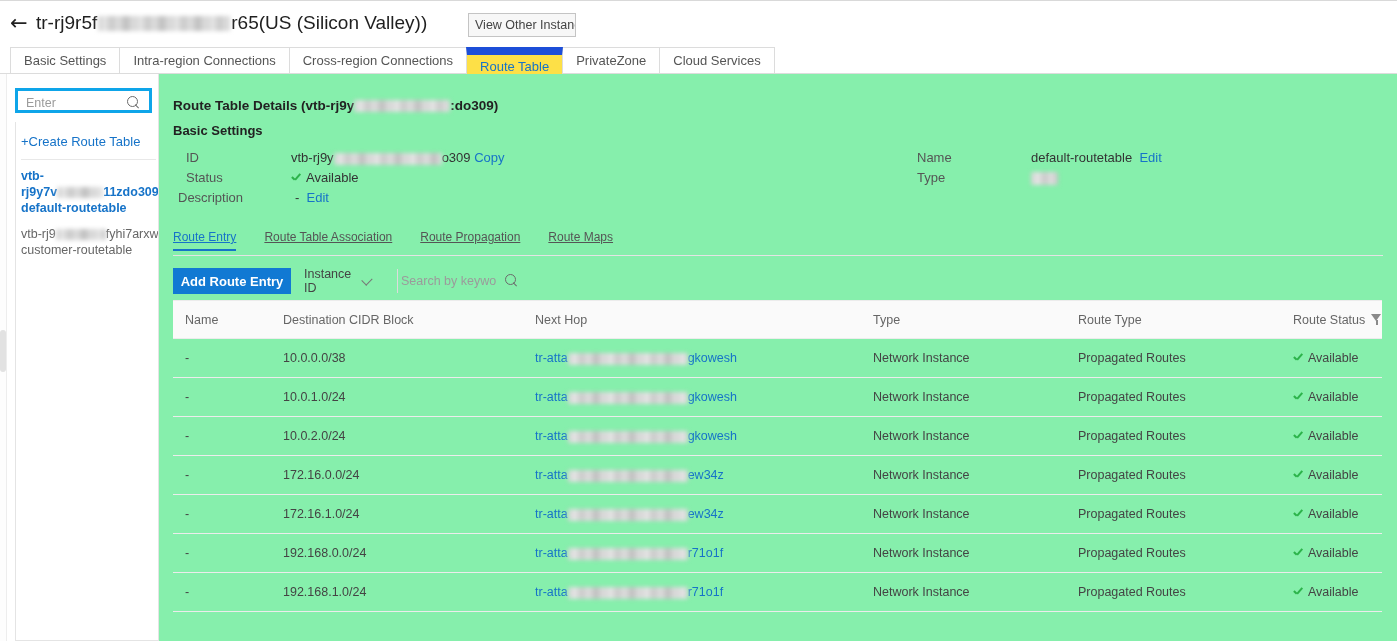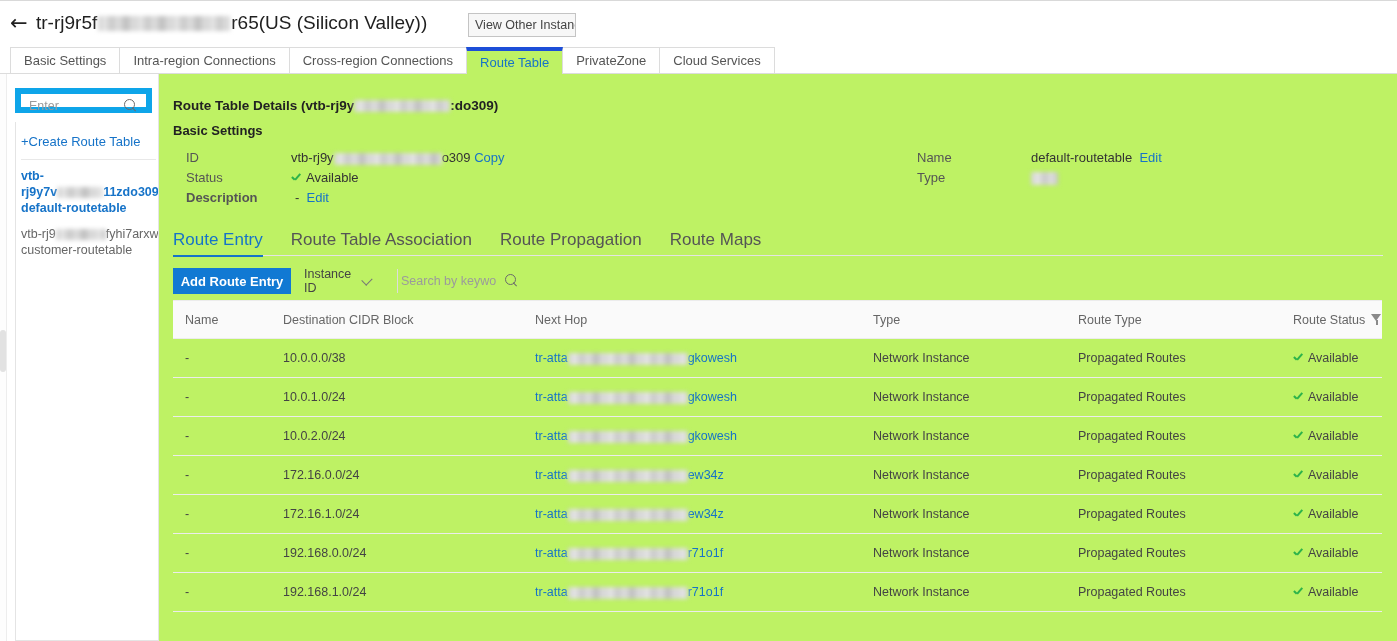--- a/index.html
+++ b/index.html
@@ -47,37 +47,37 @@
   
   #tabbar { position:absolute; top:47px; left:10px; width:1387px; height:27px; }
   #tabbar .tabs { display:flex; height:27px; align-items:flex-end; }
   .tab {
     height:27px; line-height:25px; padding:0 13px;
     font-size:13px; color:#555; background:#fff;
     border:1px solid #dcdcdc; border-bottom:none;
     margin-right:-1px; white-space:nowrap; cursor:pointer;
   }
   .tab.active {
-    color:#1673c8; border-top:4px solid #1d4ed8; line-height:24px;
-    position:relative; z-index:2; background:#bef264;
+    color:#1673c8; border-top:8px solid #1d4ed8; line-height:24px;
+    position:relative; z-index:2; background:#fde047;
   }
   #tab-underline { position:absolute; top:73px; left:0; width:1397px; height:1px; background:#dcdcdc; }
 
   
   #body { position:absolute; top:74px; left:0; width:1397px; height:567px; }
 
   
   #rail-track { position:absolute; left:0; top:0; width:7px; height:567px; background:#fdfdfd; border-right:1px solid #ededed; }
   #rail-thumb { position:absolute; left:0px; top:256px; width:6px; height:42px; background:#e2e2e2; border-radius:3px; cursor:pointer; }
 
   
   #sidebar { position:absolute; left:8px; top:0; width:150px; height:567px; background:#fff; }
   #sidebar-search {
     position:absolute; left:7px; top:14px; width:137px; height:25px;
-    border:6px solid #0ea5e9; background:#fff;
+    border:3px solid #0ea5e9; background:#fff;
   }
   #sidebar-search input {
     position:absolute; left:0; top:0; width:110px; height:23px;
     border:none; outline:none; padding-left:8px;
     font-family:"Liberation Sans", sans-serif; font-size:12.5px; color:#333;
     background:transparent;
   }
   #sidebar-search input::placeholder { color:#9b9b9b; }
   .mag {
     position:absolute; width:14px; height:14px; cursor:pointer;
@@ -108,39 +108,39 @@
   #rt-item-0 .line { color:#1673c8; font-weight:bold; }
   #rt-item-1 { top:104px; }
   #rt-item-1 .line { color:#666; }
   .idblur-a { width:46px; height:11px; }
   .idblur-b { width:50px; height:11px; }
 
   
   #content-divider { position:absolute; left:158px; top:0; width:1px; height:567px; background:#e4e4e4; }
 
   
-  #content { position:absolute; left:159px; top:0; width:1238px; height:567px; background:#bef264; }
+  #content { position:absolute; left:159px; top:0; width:1238px; height:567px; background:#86efac; }
 
   #details-heading {
     position:absolute; left:14px; top:24px;
     font-size:13.5px; font-weight:bold; color:#222; white-space:nowrap;
   }
   #details-heading .blur-inline { width:96px; height:12px; }
   #basic-settings-heading {
     position:absolute; left:14px; top:49px;
     font-size:13px; font-weight:bold; color:#222;
   }
 
   .kv-label { position:absolute; font-size:13px; color:#555; white-space:nowrap;margin-left:13px; }
   .kv-value { position:absolute; font-size:13px; color:#333; white-space:nowrap; }
   .kv-link  { color:#1673c8; cursor:pointer;text-align:right; }
 
   #lbl-id     { left:14px;  top:76px; }
   #lbl-status { left:14px;  top:96px; }
-  #lbl-desc   { left:14px;  top:116px;font-weight:bold; }
+  #lbl-desc   { left:6px;  top:116px; }
   #val-id     { left:132px; top:76px; }
   #val-id .blur-inline { width:108px; height:12px; }
   #val-status { left:132px; top:96px; }
   #val-desc   { left:136px; top:116px; }
 
   #lbl-name { left:745px; top:76px; }
   #lbl-type { left:745px; top:96px; }
   #val-name { left:872px; top:76px; }
   #val-type { left:872px; top:96px; }
   #type-blur { width:27px; height:13px; }
@@ -157,22 +157,22 @@
     content:""; position:absolute; left:3.6px; top:7.6px; width:8px; height:1.7px;
     background:#2cb34a; transform:rotate(-50deg); transform-origin:left center;
   }
 
   
   #inner-tabs {
     position:absolute; left:14px; top:156px; width:1210px; height:26px;
     border-bottom:1px solid #e4e4e4; display:flex; align-items:flex-start;
   }
   .itab {
-    font-size:17px; color:#555; padding:0 14px 6px 14px;
-    cursor:pointer; white-space:nowrap; position:relative;
+    font-size:12px; color:#555; padding:0 14px 6px 14px;
+    cursor:pointer; white-space:nowrap; position:relative;text-decoration:underline;
   }
   .itab:first-child { padding-left:0; }
   .itab.active { color:#1673c8; }
   .itab.active::after {
     content:""; position:absolute; left:0; right:14px; bottom:-1px; height:2px; background:#1673c8;
   }
 
   
   #toolbar { position:absolute; left:14px; top:194px; height:26px; }
   #add-route-entry {

